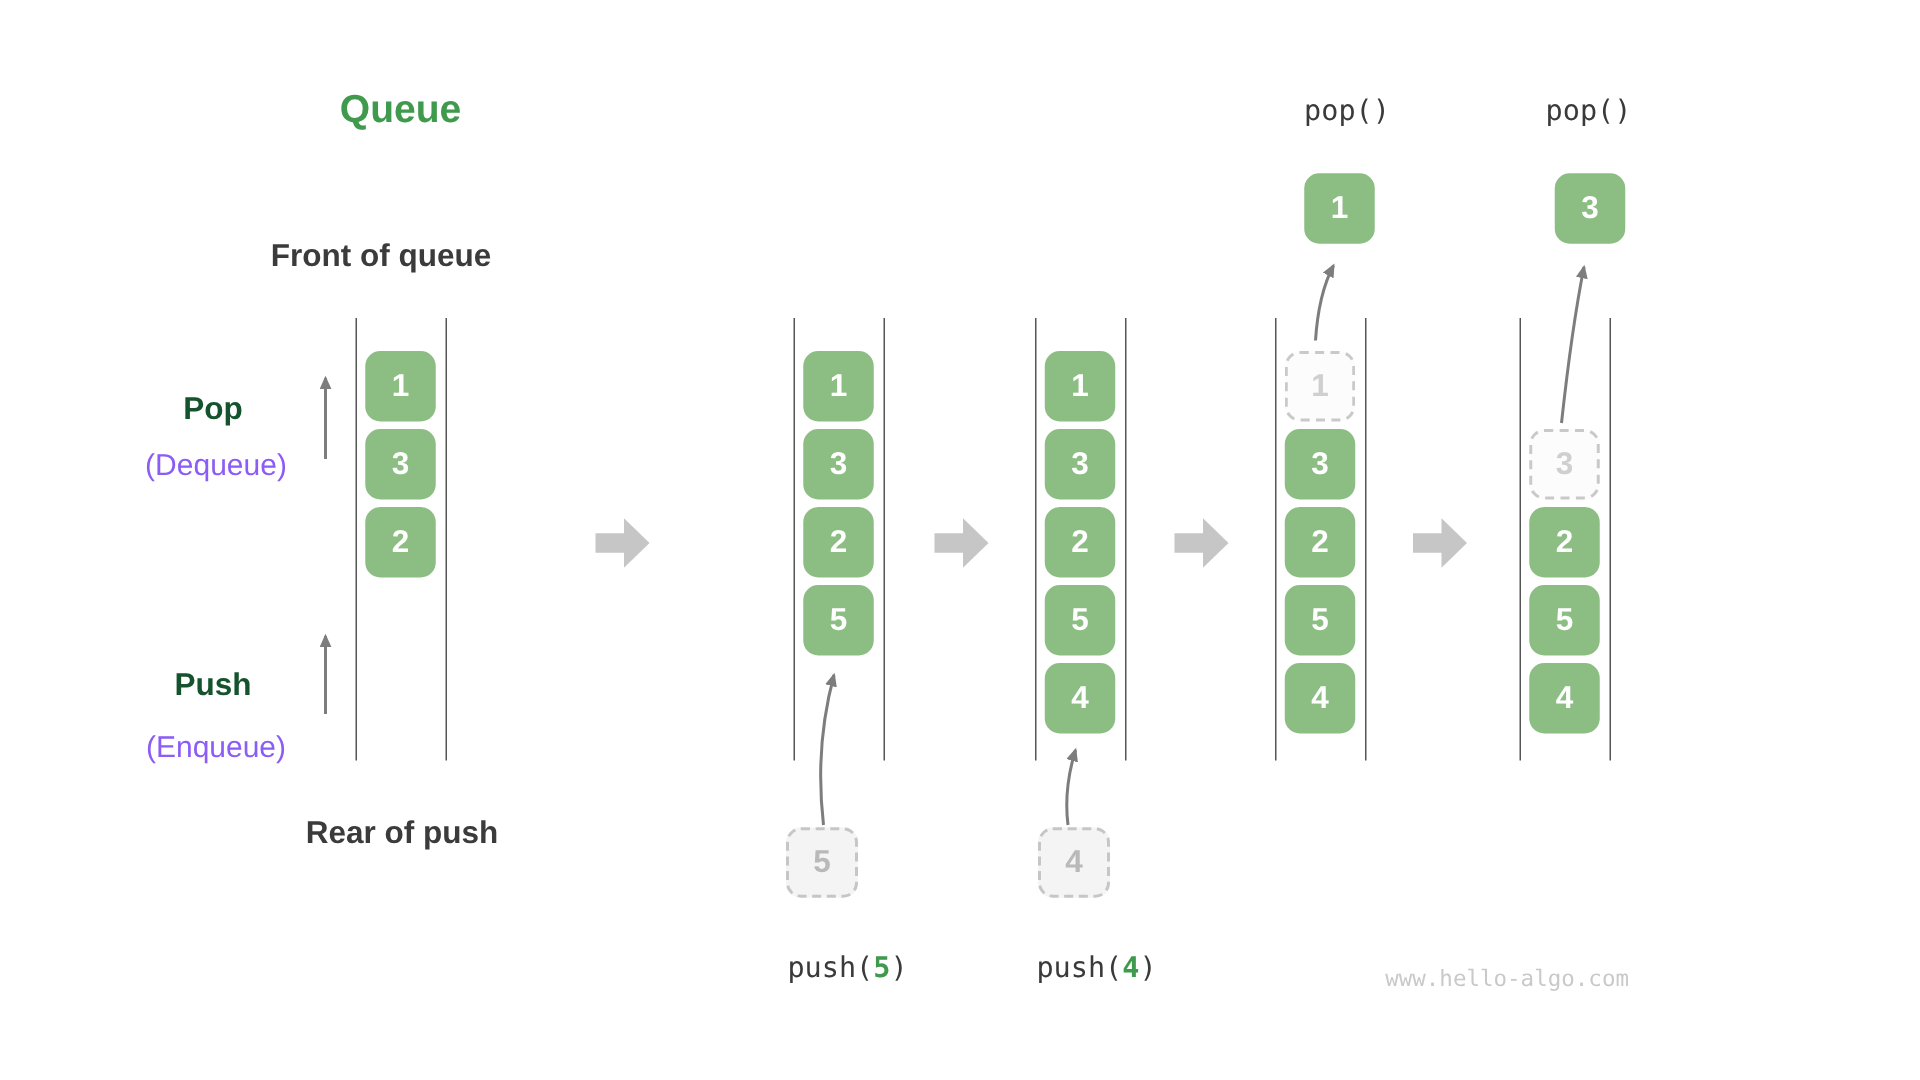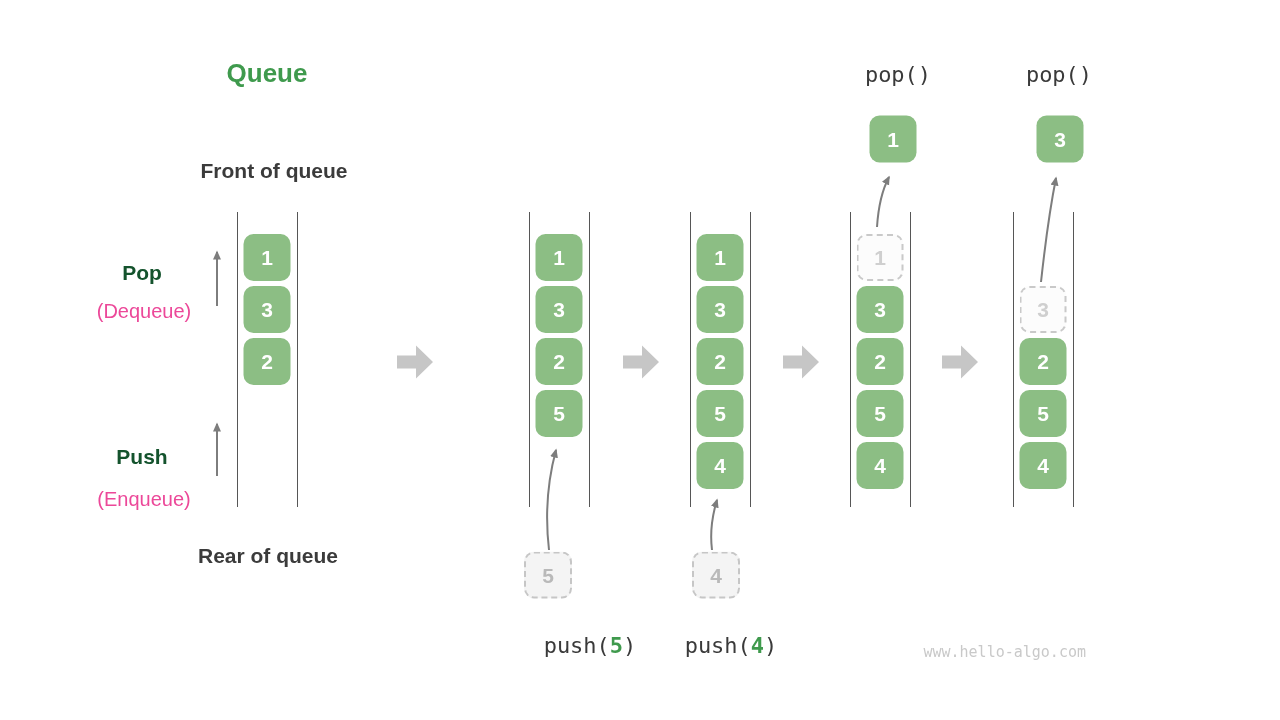--- a/index.html
+++ b/index.html
@@ -9,21 +9,21 @@
   }
   .abs { position:absolute; }
   .center-xy { transform:translate(-50%,-50%); }
   .title {
     font-size:26px; font-weight:bold; color:#3f9a4d; white-space:nowrap;
   }
   .caption {
     font-size:21px; font-weight:bold; color:#3b3b3b; white-space:nowrap;
   }
   .side-label-bold { font-size:21px; font-weight:bold; color:#14532d; white-space:nowrap; }
-  .side-label-sub  { font-size:20px; color:#ec4899; white-space:nowrap;text-align:center; }
+  .side-label-sub  { font-size:20px; color:#8b5cf6; white-space:nowrap;text-align:center; }
   .queue {
     position:absolute; top:212px; height:295px; width:61px; box-sizing:border-box;
     border-left:1.5px solid #565656; border-right:1.5px solid #565656;
   }
   .cell {
     position:absolute; left:50%; transform:translateX(-50%);
     width:47px; height:47px; border-radius:10px; box-sizing:border-box;
     display:flex; align-items:center; justify-content:center;
     font-size:21px; font-weight:bold;
   }
@@ -37,21 +37,21 @@
   }
   .ghost-box {
     position:absolute; transform:translate(-50%,-50%);
     width:48px; height:47px; border-radius:10px; box-sizing:border-box;
     background:#f4f4f4; border:2px dashed #c6c6c6; color:#b9b9b9;
     display:flex; align-items:center; justify-content:center;
     font-size:21px; font-weight:bold;
   }
   .mono-label {
     position:absolute; transform:translate(-50%,-50%);
-    font-family:"DejaVu Sans Mono", monospace; font-size:22px; color:#3a3a3a;
+    font-family:"DejaVu Sans Mono", monospace; font-size:19px; color:#3a3a3a;
     white-space:nowrap;
   }
   .mono-label .arg { color:#3f9a4d; font-weight:bold; }
   .watermark {
     position:absolute; right:40px; top:643px;
     font-family:"DejaVu Sans Mono", monospace; font-size:15px; color:#c9c9c9;
     white-space:nowrap;
   }
   svg.overlay { position:absolute; left:0; top:0; pointer-events:none; }
 </style>
@@ -77,23 +77,23 @@
     <g fill="#c6c6c6">
       <polygon points="-18,-6.5 1,-6.5 1,-16.5 18,0 1,16.5 1,6.5 -18,6.5" transform="translate(415,362)"></polygon>
       <polygon points="-18,-6.5 1,-6.5 1,-16.5 18,0 1,16.5 1,6.5 -18,6.5" transform="translate(641,362)"></polygon>
       <polygon points="-18,-6.5 1,-6.5 1,-16.5 18,0 1,16.5 1,6.5 -18,6.5" transform="translate(801,362)"></polygon>
       <polygon points="-18,-6.5 1,-6.5 1,-16.5 18,0 1,16.5 1,6.5 -18,6.5" transform="translate(960,362)"></polygon>
     </g>
   </svg>
 
   <div class="abs center-xy title" style="left:267px; top:73px;">Queue</div>
 
-  <div class="abs center-xy caption" style="left:274px; top:171px;text-align:right;">Front of queue</div>
+  <div class="abs center-xy caption" style="left:254px; top:171px;text-align:right;">Front of queue</div>
 
-  <div class="abs center-xy caption" style="left:268px; top:556px;">Rear of queue</div>
+  <div class="abs center-xy caption" style="left:268px; top:556px;">Rear of push</div>
 
   <div class="abs center-xy side-label-bold" style="left:142px; top:273px;">Pop</div>
   <div class="abs center-xy side-label-sub" style="left:144px; top:311px;">(Dequeue)</div>
 
   <div class="abs center-xy side-label-bold" style="left:142px; top:445px;margin-top:12px;">Push</div>
   <div class="abs center-xy side-label-sub" style="left:144px; top:499px;">(Enqueue)</div>
 
   <div class="watermark">www.hello-algo.com</div>
 
   <div class="abs" style="left:0; top:0; width:1280px; height:720px;">
@@ -127,16 +127,16 @@
         <div class="cell solid" style="top: 126px;">2</div>
         <div class="cell solid" style="top: 178px;">5</div>
         <div class="cell solid" style="top: 230px;">4</div>
       </div>
       <div class="ghost-box" style="left: 548px; top: 575px;">5</div>
       <div class="ghost-box" style="left: 716px; top: 575px;">4</div>
       <div class="free-cell" style="left: 893px; top: 139px;">1</div>
       <div class="free-cell" style="left: 1060px; top: 139px;">3</div>
       <div class="mono-label" style="left: 898px; top: 74px;">pop()</div>
       <div class="mono-label" style="left: 1059px; top: 74px;">pop()</div>
-      <div class="mono-label" style="left: 590px; top: 645px; text-align: right;"><span>push(</span><span class="arg">5</span><span>)</span></div>
+      <div class="mono-label" style="left: 565px; top: 645px; text-align: right;"><span>push(</span><span class="arg">5</span><span>)</span></div>
       <div class="mono-label" style="left: 731px; top: 645px;"><span>push(</span><span class="arg">4</span><span>)</span></div>
     </div>
 </div>
 
 </body></html>

